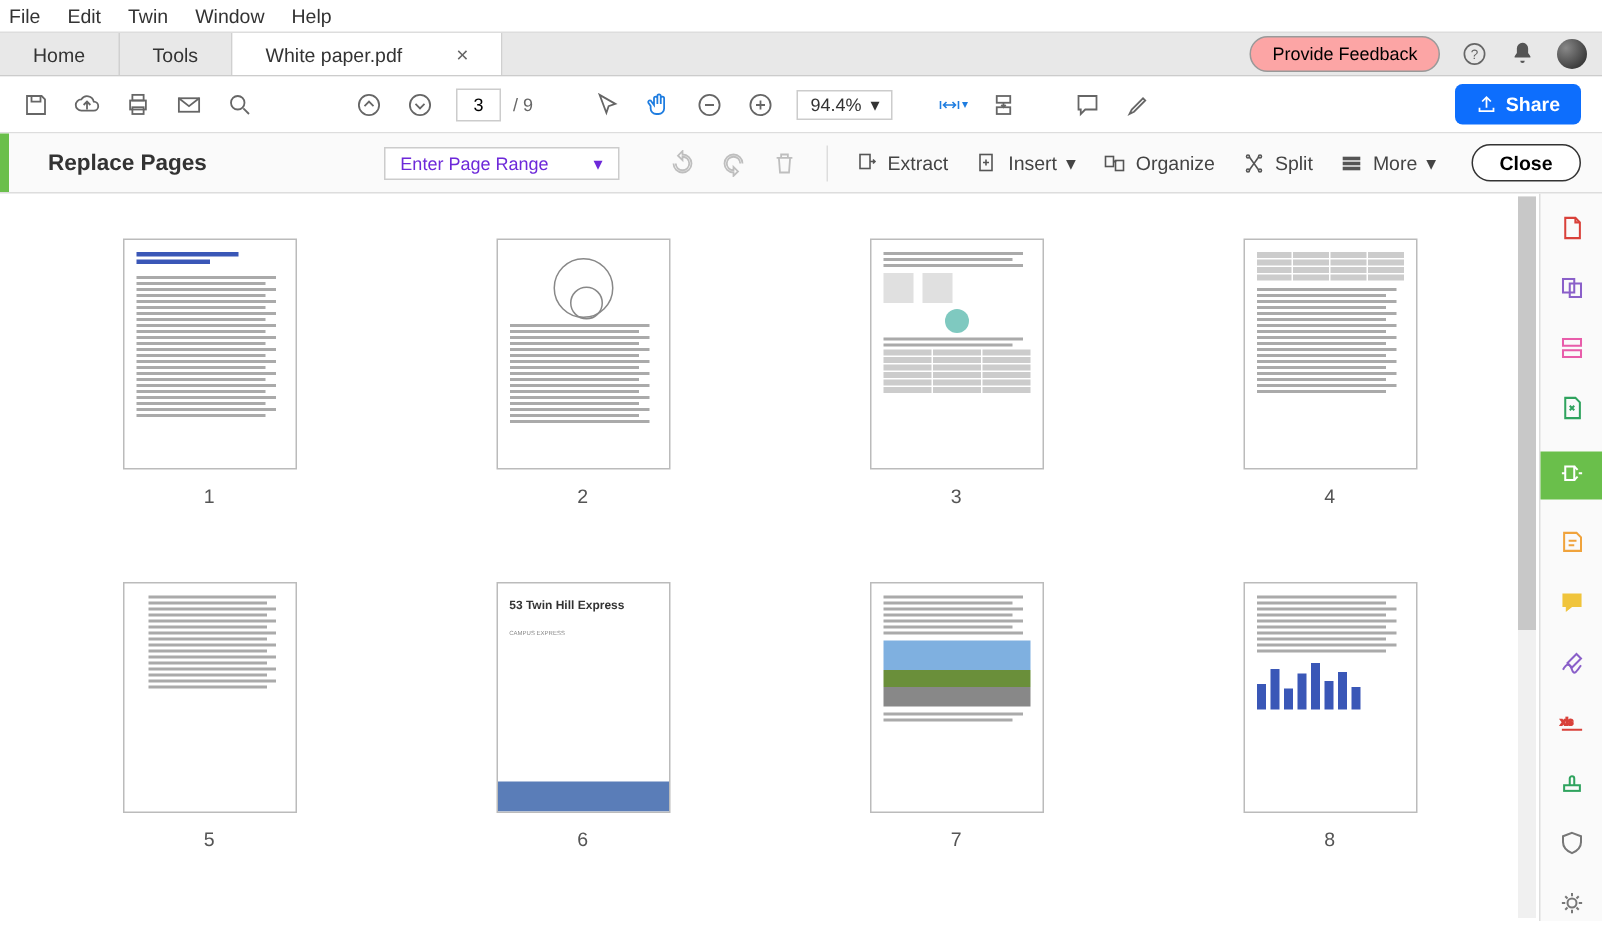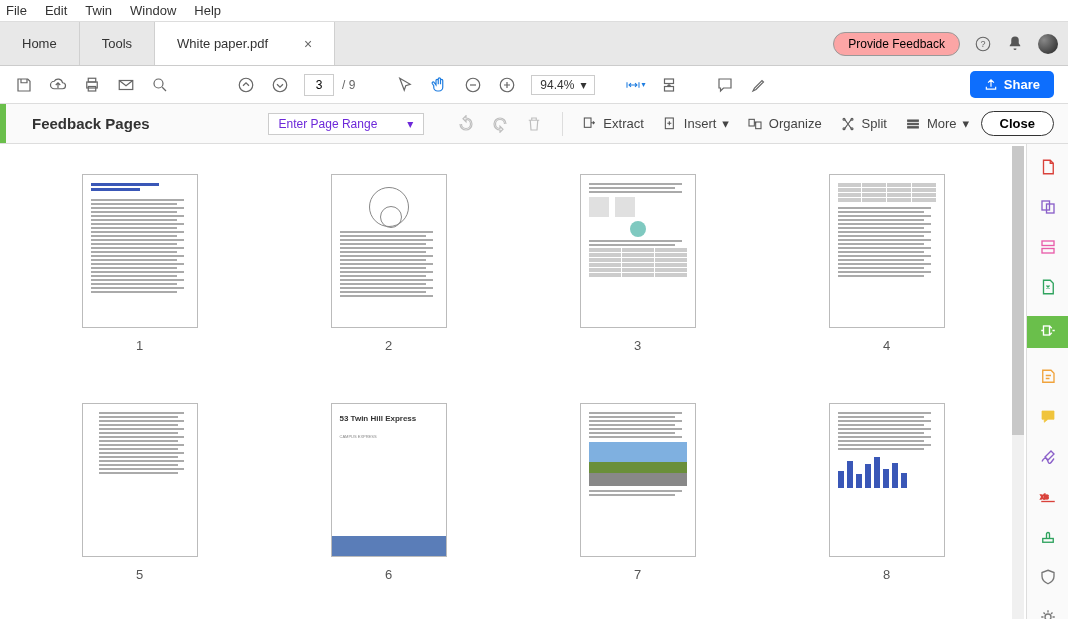--- a/index.html
+++ b/index.html
@@ -1,21 +1,21 @@
 <!DOCTYPE html>
 <html><head>
 <meta charset="utf-8">
 <style>
 * { margin: 0; padding: 0; box-sizing: border-box; font-family: -apple-system, Segoe UI, Arial, sans-serif; }
 body { width: 1068px; height: 619px; background: #fff; overflow: hidden; font-size: 13px; color: #333; }
 
 .menubar { height: 22px; background: #fff; border-bottom: 1px solid #ddd; display: flex; align-items: center; padding: 0 6px; gap: 18px; }
 .menubar span { font-size: 13px; cursor: pointer; }
 
-.tabbar { height: 44px; background: #e8e8e8; display: flex; align-items: stretch; border-bottom: 1px solid #ccc; position: relative; }
+.tabbar { height: 29px; background: #e8e8e8; display: flex; align-items: stretch; border-bottom: 1px solid #ccc; position: relative; }
 .tab { display: flex; align-items: center; padding: 0 22px; font-size: 13px; border-right: 1px solid #d0d0d0; cursor: pointer; }
 .tab.active { background: #fff; gap: 20px; }
 .tab .close { margin-left: 16px; font-size: 14px; color: #666; }
 .tabbar-right { position: absolute; right: 10px; top: 0; bottom: 0; display: flex; align-items: center; gap: 14px; }
 .feedback-btn { border: 1px solid #999; border-radius: 14px; padding: 4px 14px; font-size: 12px; background: #fca5a5; cursor: pointer; }
 .ticon { width: 18px; height: 18px; display: flex; align-items: center; justify-content: center; color: #555; }
 .avatar { width: 20px; height: 20px; border-radius: 50%; background: radial-gradient(circle at 30% 30%, #888, #222); }
 
 .toolbar { height: 38px; background: #fff; border-bottom: 1px solid #ddd; display: flex; align-items: center; padding: 0 14px; gap: 16px; position: relative; }
 .tgroup { display: flex; align-items: center; gap: 14px; }
@@ -208,21 +208,21 @@
   <button class="share-btn">
     <svg width="14" height="14" viewBox="0 0 24 24" fill="none" stroke="#fff" stroke-width="2">
         <path d="M12 3v12M7 8l5-5 5 5M4 15v4h16v-4"></path>
       </svg>
     <span>Share</span>
   </button>
 </div>
 
 <div class="organize-bar">
   <div class="green-strip"></div>
-  <div class="org-title">Feedback Pages</div>
+  <div class="org-title">Replace Pages</div>
   <div class="page-range">
     <span>Enter Page Range</span>
     <span>▾</span>
   </div>
   <div class="org-icons">
     <div class="tb-icon" style="opacity:.4">
         <svg viewBox="0 0 24 24">
           <path d="M4 12a8 8 0 108-8V1L8 5l4 4V6a6 6 0 11-6 6"></path>
         </svg>
       </div>

